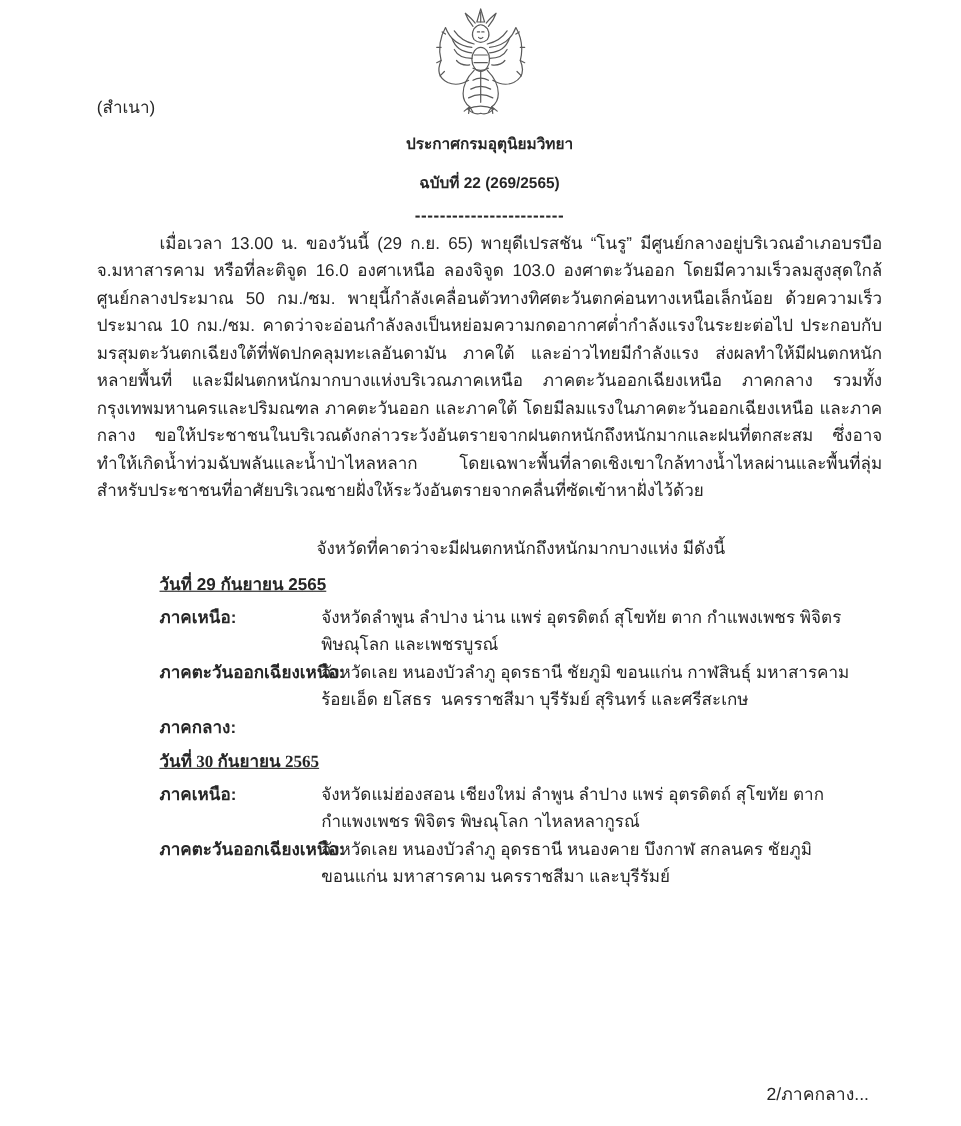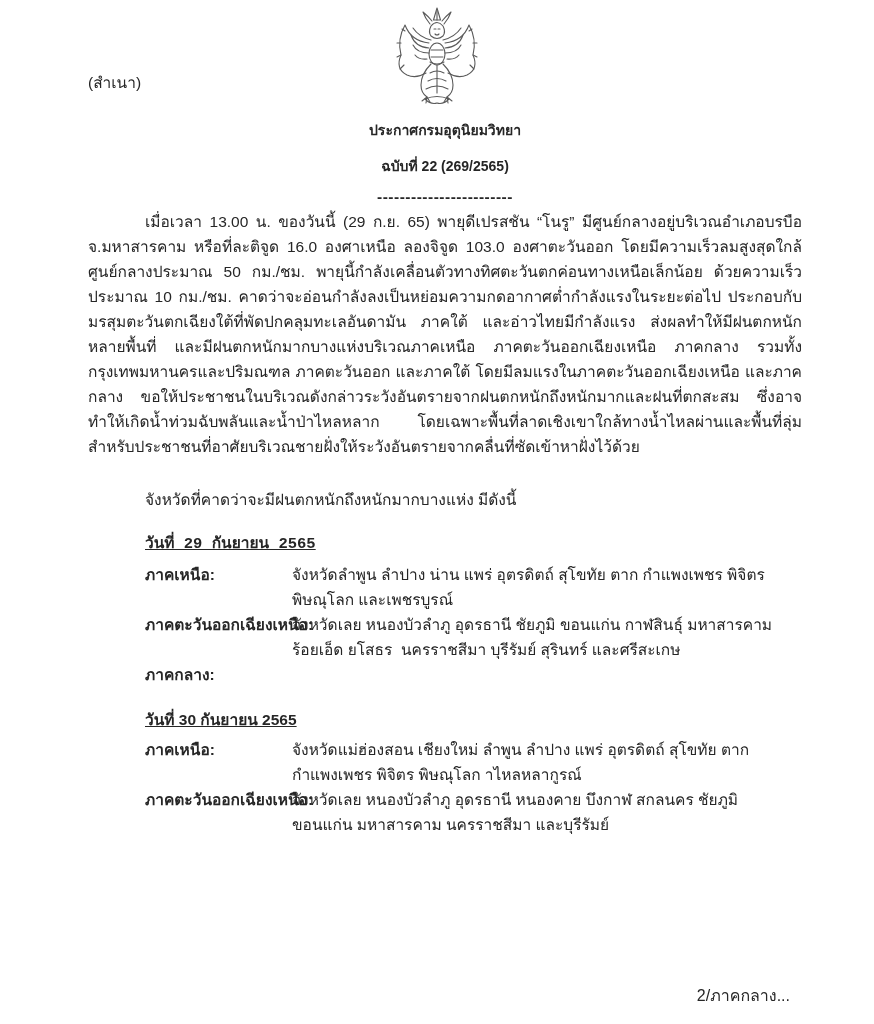--- a/index.html
+++ b/index.html
@@ -8,21 +8,21 @@
     width: 874px;
     height: 1024px;
     background: #ffffff;
     color: #262626;
     font-family: "Liberation Sans", "DejaVu Sans", sans-serif;
     overflow: hidden;
   }
   .copy-label {
     position: absolute;
     left: 88px;
-    top: 70px;
+    top: 86px;
     font-size: 15.5px;
     line-height: 25px;
   }
   .emblem {
     position: absolute;
     left: 389px;
     top: 5px;
     width: 96px;
     height: 100px;
   }
@@ -47,28 +47,29 @@
     letter-spacing: 0.5px;
   }
   .paragraph {
     margin: 0;
     text-align: justify;
     text-indent: 57px;
   }
   .intro-line {
     margin-top: 28px;
     padding-left: 57px;
+    text-align: center;
   }
   .date-heading {
     font-weight: bold;
     text-decoration: underline;
     padding-left: 57px;
   }
-  .date-heading.first { margin-top: 20px; font-family: Liberation Mono, monospace; }
-  .date-heading.second { margin-top: 20px; }
+  .date-heading.first { margin-top: 7px; }
+  .date-heading.second { margin-top: 6px; font-family: Liberation Serif, serif; }
   .rows-block.first { margin-top: 5px; }
   .region-row { display: flex; padding-left: 57px; }
   .region-row.gap-top { margin-top: 5px; }
   .region-label {
     flex: 0 0 147px;
     width: 147px;
     font-weight: bold;
     white-space: nowrap;
   }
   .region-value {

